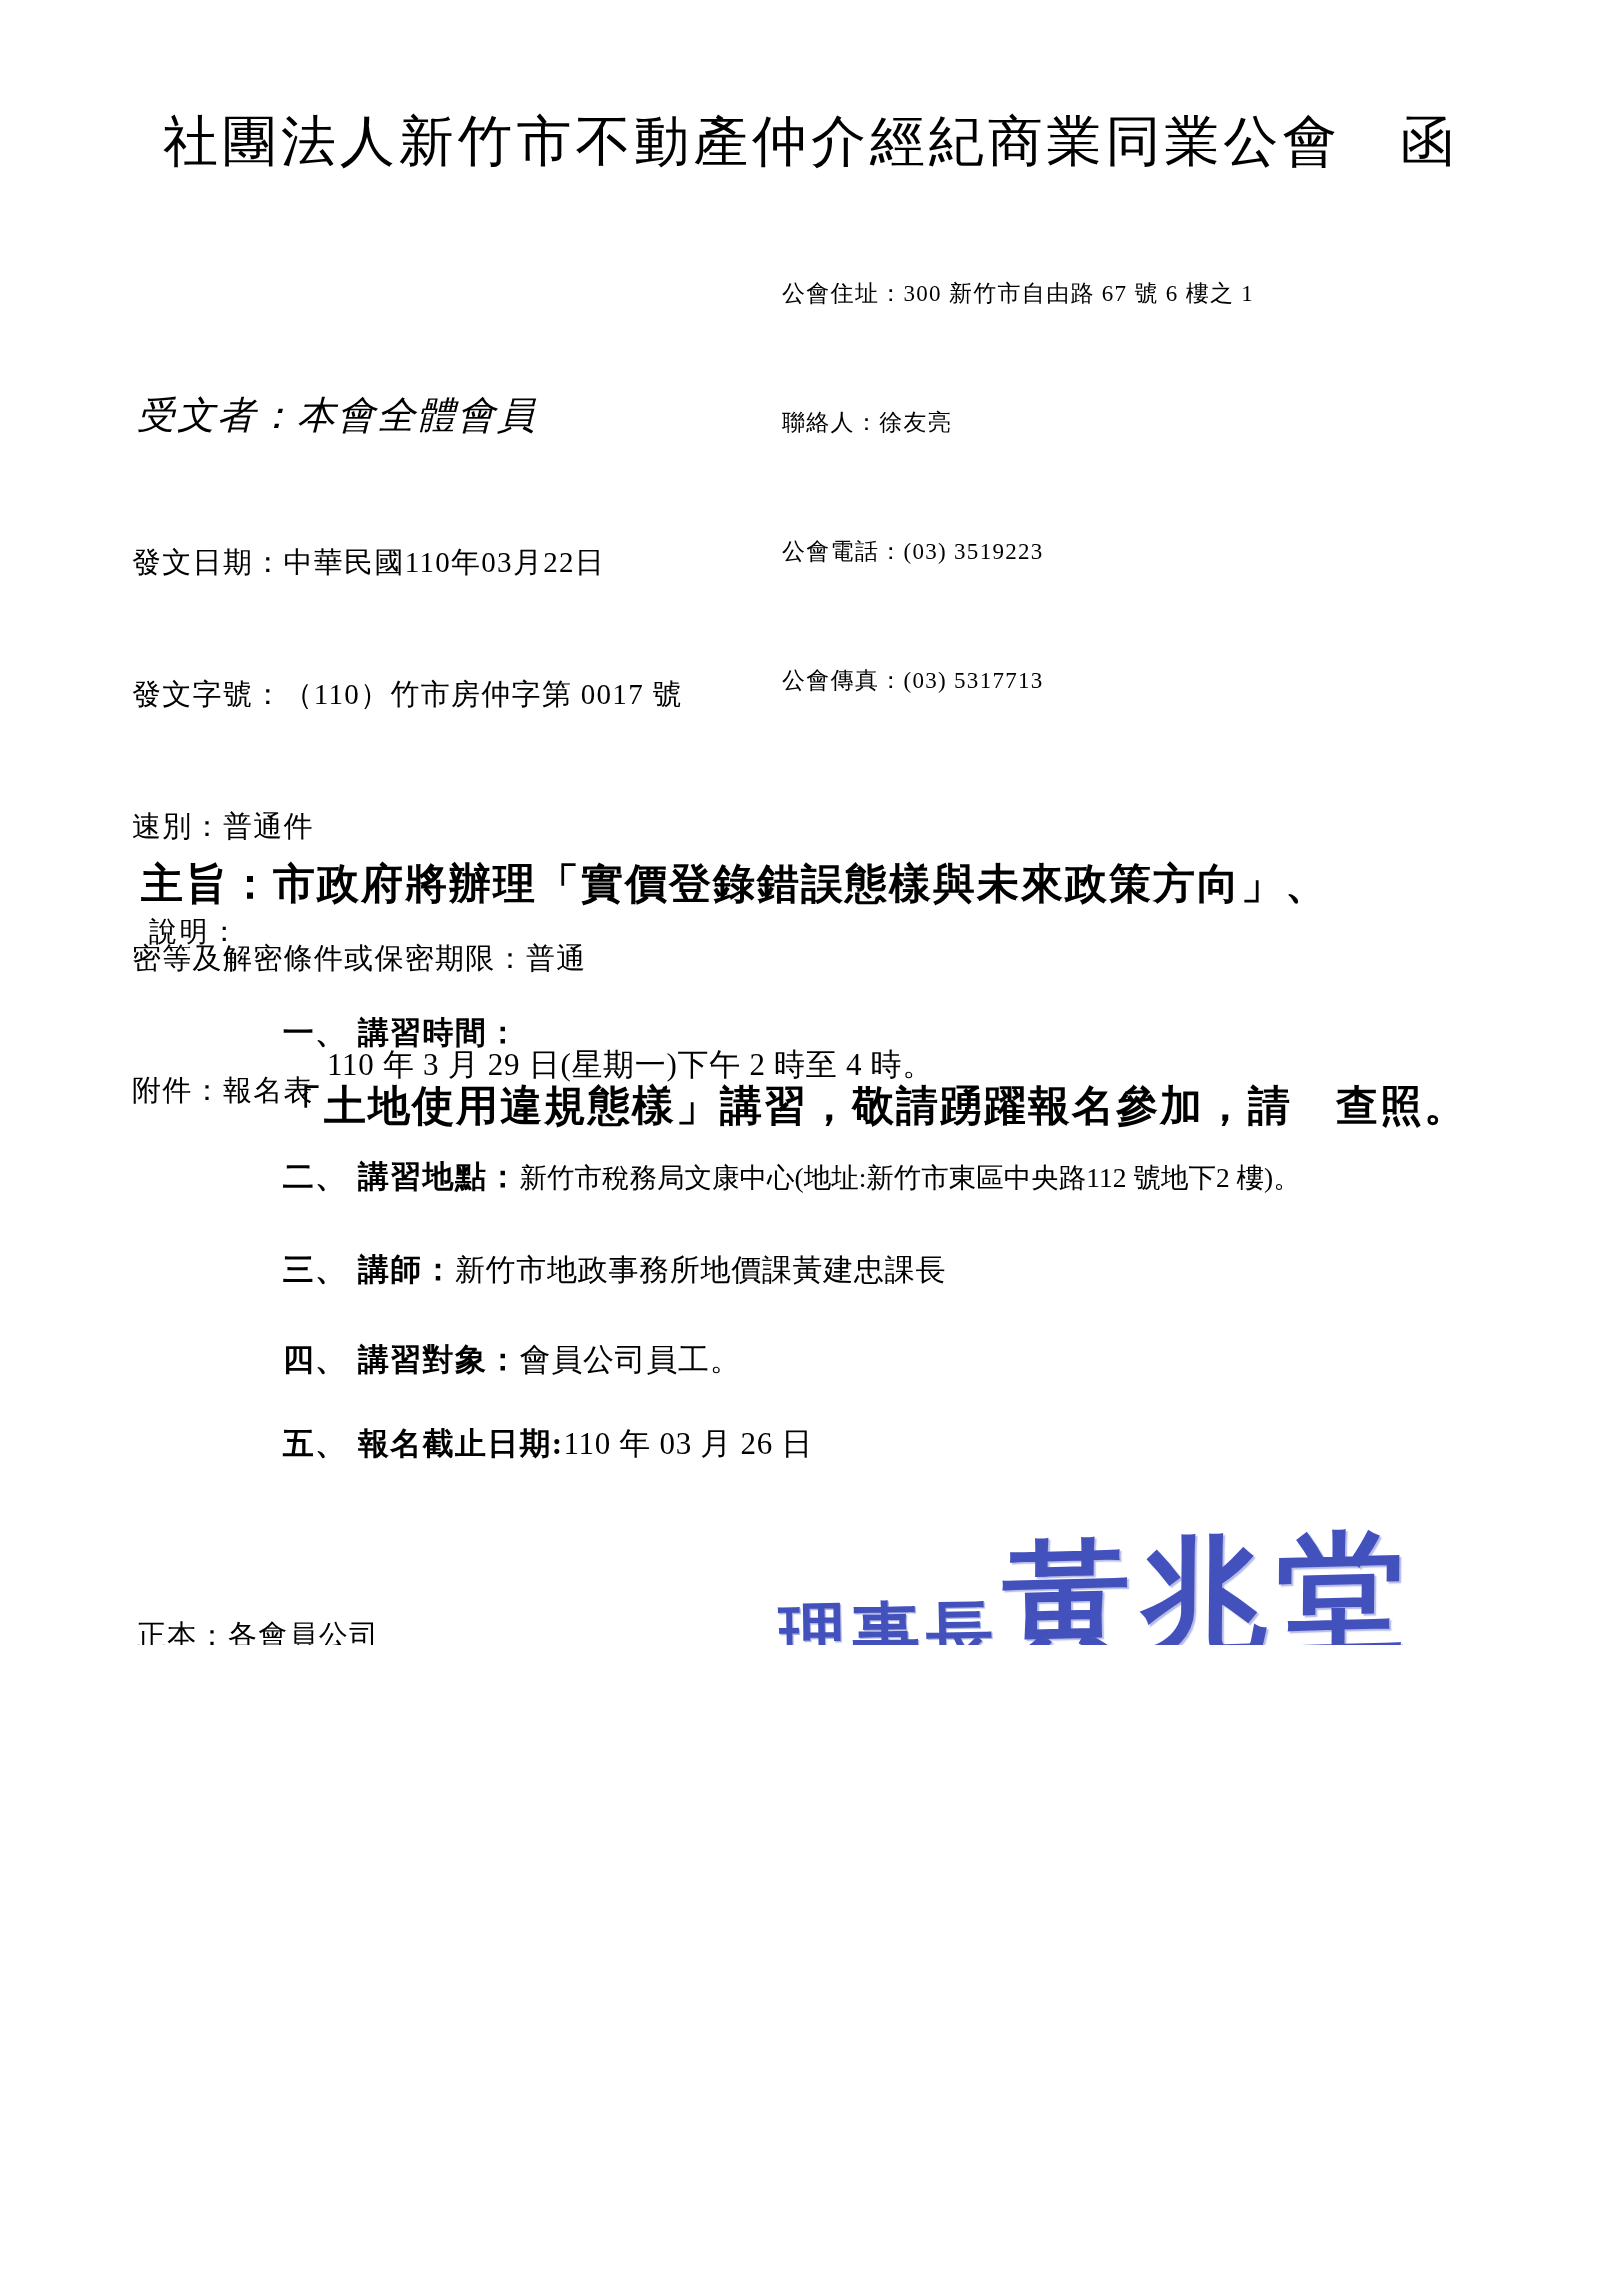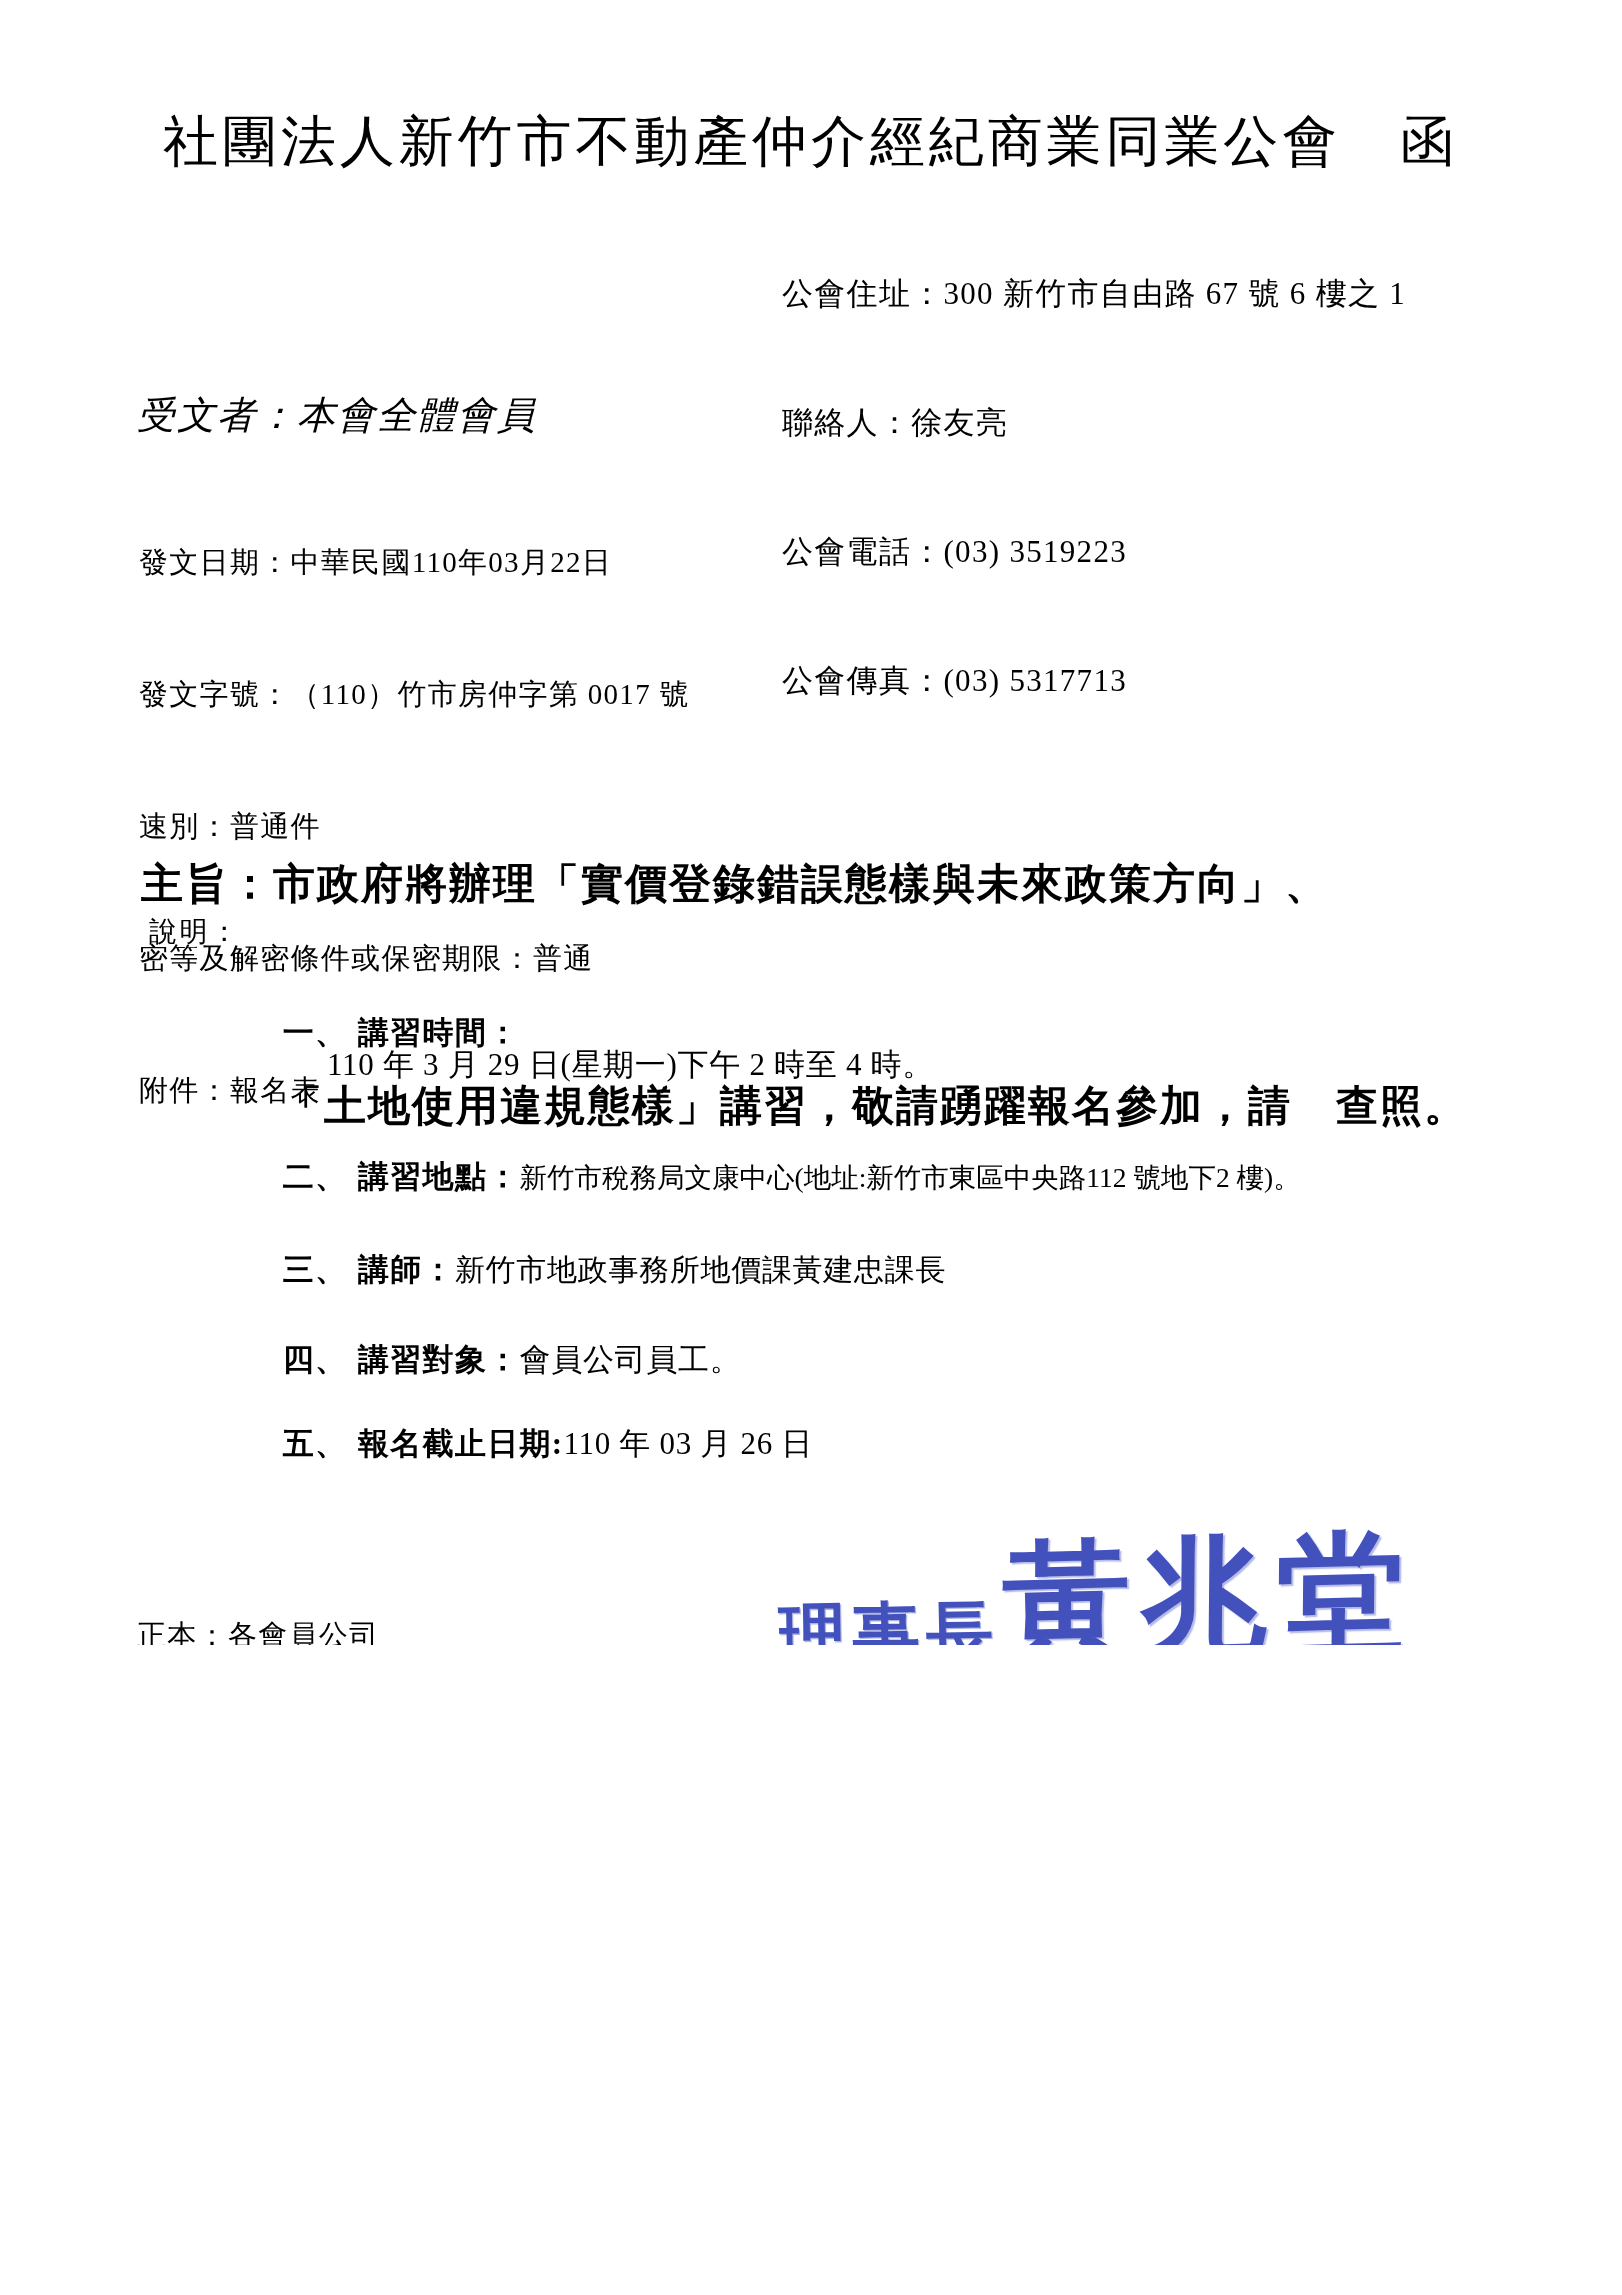--- a/index.html
+++ b/index.html
@@ -24,37 +24,37 @@
     top: 105px;
     text-align: center;
     font-size: 55px;
     letter-spacing: 3.9px;
     white-space: pre;
   }
 
   .contact-block {
     left: 782px;
     top: 186px;
-    font-size: 31px;
+    font-size: 23px;
     letter-spacing: 1.3px;
     line-height: 43px;
     white-space: pre;
   }
 
   .recipient-line {
     left: 137px;
     top: 390px;
     font-size: 38px;
     letter-spacing: 2px;
     white-space: pre;
     font-style: italic;
   }
 
   .meta-block {
-    left: 139px;
+    left: 132px;
     top: 452px;
     font-size: 29px;
     letter-spacing: 1.3px;
     line-height: 44px;
     white-space: pre;
   }
 
   .subject-block {
     left: 141px;
     top: 699px;

